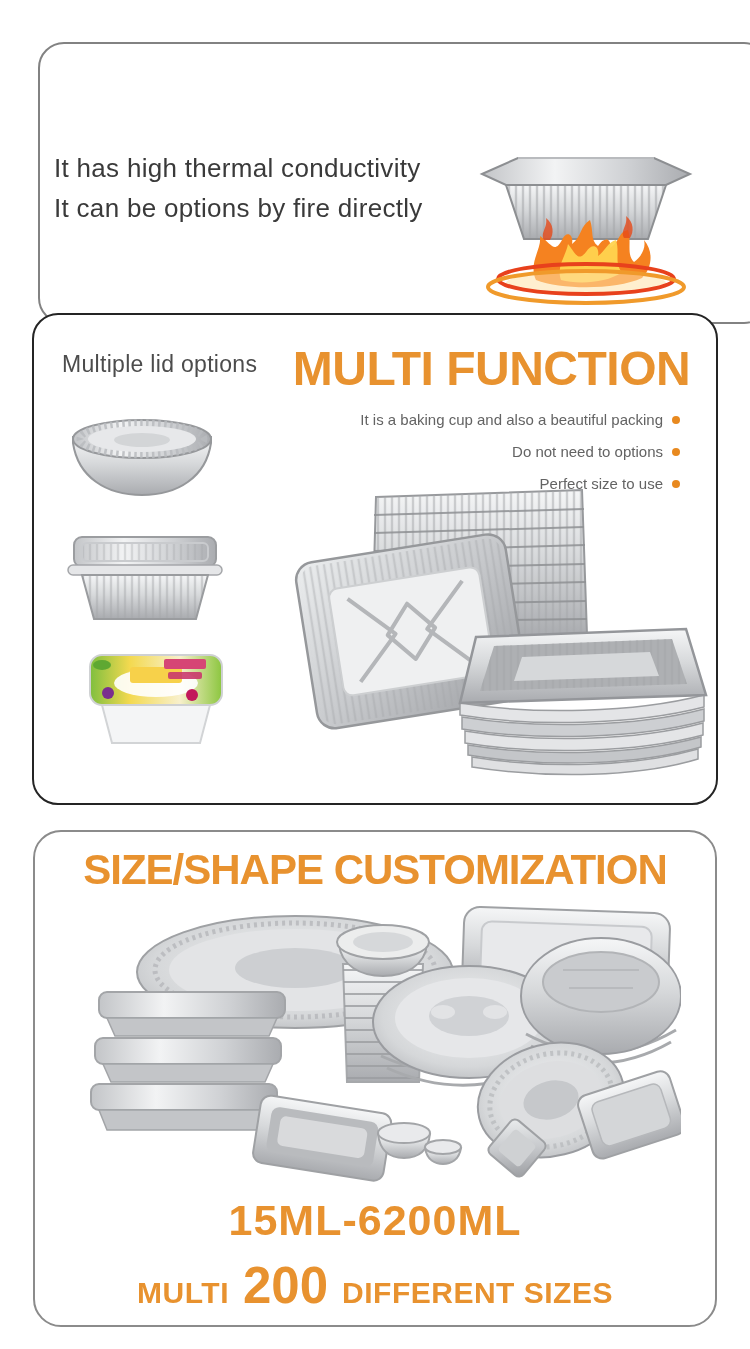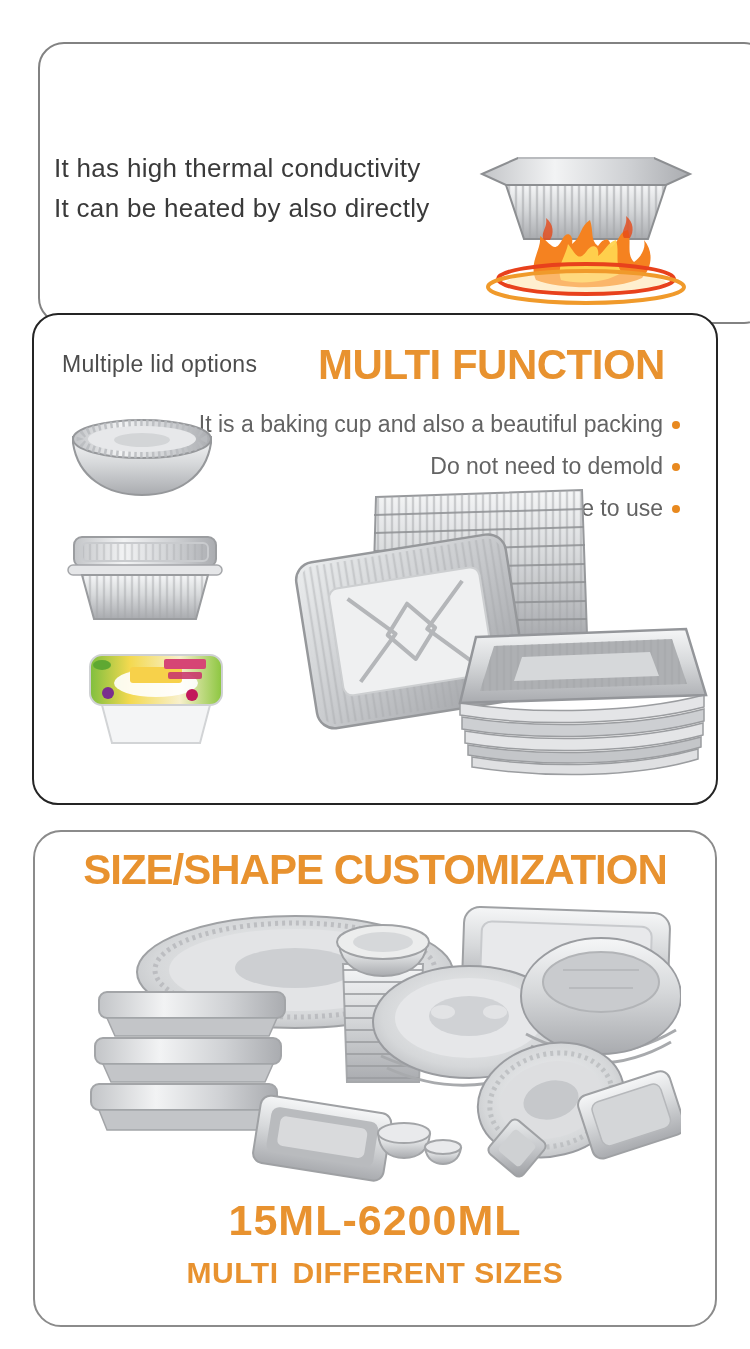--- a/index.html
+++ b/index.html
@@ -28,28 +28,28 @@
   }
   .fire-img { position:absolute; left:424px; top:96px; }
 
   
   .side-label {
     position:absolute; left:28px; top:36px;
     font-size:23px; color:#4c4c4c; letter-spacing:.3px;
   }
   .multi-heading {
     position:absolute; left:255px; width:405px; top:26px;
-    text-align:center; font-size:42px; font-weight:800;
+    text-align:center; font-size:48px; font-weight:800;
     color:#E8922F; letter-spacing:-.5px; white-space:nowrap;
   }
   .bullets {
     position:absolute; right:36px; top:96px;
     display:flex; flex-direction:column; align-items:flex-end; gap:15px;
   }
-  .bullet { display:flex; align-items:center; gap:9px; font-size:23px; color:#636363; }
+  .bullet { display:flex; align-items:center; gap:9px; font-size:15px; color:#636363; }
   .bullet .dot { width:8px; height:8px; border-radius:50%; background:#E8891F; flex:0 0 auto; }
 
   .img-bowl    { position:absolute; left:30px;  top:88px;  }
   .img-rectlid { position:absolute; left:32px;  top:216px; }
   .img-printed { position:absolute; left:46px;  top:336px; }
   .img-stacks  { position:absolute; left:250px; top:170px; }
 
   
   .size-heading {
     position:absolute; left:0; right:0; top:14px;
@@ -109,21 +109,21 @@
     </pattern>
     <pattern id="stackH" width="10" height="12" patternUnits="userSpaceOnUse">
       <line x1="0" y1="6" x2="10" y2="6" stroke="#9b9da0" stroke-width="2"></line>
     </pattern>
   </defs>
 </svg>
 
 <div class="card" id="card-thermal">
   <div class="thermal-text">
     <div>It has high thermal conductivity</div>
-    <div>It can be heated by also directly</div>
+    <div>It can be options by fire directly</div>
   </div>
   <svg class="fire-img" width="244" height="168" viewBox="0 0 244 168">
 
     <g>
       <polygon points="18,34 54,18 190,18 226,34 202,45 42,45" fill="url(#sg2)" stroke="#8d8f92" stroke-width="2"></polygon>
       <polygon points="42,45 202,45 184,99 60,99" fill="url(#sg1)"></polygon>
       <polygon points="42,45 202,45 184,99 60,99" fill="url(#ribs)" opacity=".55"></polygon>
       <polygon points="42,45 202,45 184,99 60,99" fill="none" stroke="#8d8f92" stroke-width="2"></polygon>
       <line x1="54" y1="18" x2="190" y2="18" stroke="#b9bbbe" stroke-width="2"></line>
     </g>
@@ -150,21 +150,21 @@
 <div class="card" id="card-multi">
   <div class="side-label">Multiple lid options</div>
   <div class="multi-heading">MULTI FUNCTION</div>
 
   <div class="bullets">
     <div class="bullet">
       <span>It is a baking cup and also a beautiful packing</span>
       <span class="dot"></span>
     </div>
     <div class="bullet">
-      <span>Do not need to demold</span>
+      <span>Do not need to options</span>
       <span class="dot"></span>
     </div>
     <div class="bullet">
       <span>Perfect size to use</span>
       <span class="dot"></span>
     </div>
   </div>
 
   <svg class="img-bowl" width="156" height="104" viewBox="0 0 156 104">
     <path d="M9,40 C14,74 42,92 78,92 C114,92 142,74 147,40 L147,34 L9,34 Z" fill="url(#sg1)" stroke="#96989b" stroke-width="2"></path>
@@ -321,15 +321,16 @@
 
     <g transform="rotate(40 446 244)">
       <rect x="424" y="222" width="44" height="44" rx="6" fill="url(#sg3)" stroke="#9fa1a4" stroke-width="2"></rect>
       <rect x="432" y="230" width="28" height="28" rx="4" fill="#cfd1d3"></rect>
     </g>
   </svg>
 
   <div class="size-range">15ML-6200ML</div>
   <div class="sizes-line">
     <span class="sizes-prefix">MULTI</span>
+    <span class="sizes-count">200</span>
     <span class="sizes-suffix">DIFFERENT SIZES</span>
   </div>
 </div>
 
 </body></html>

